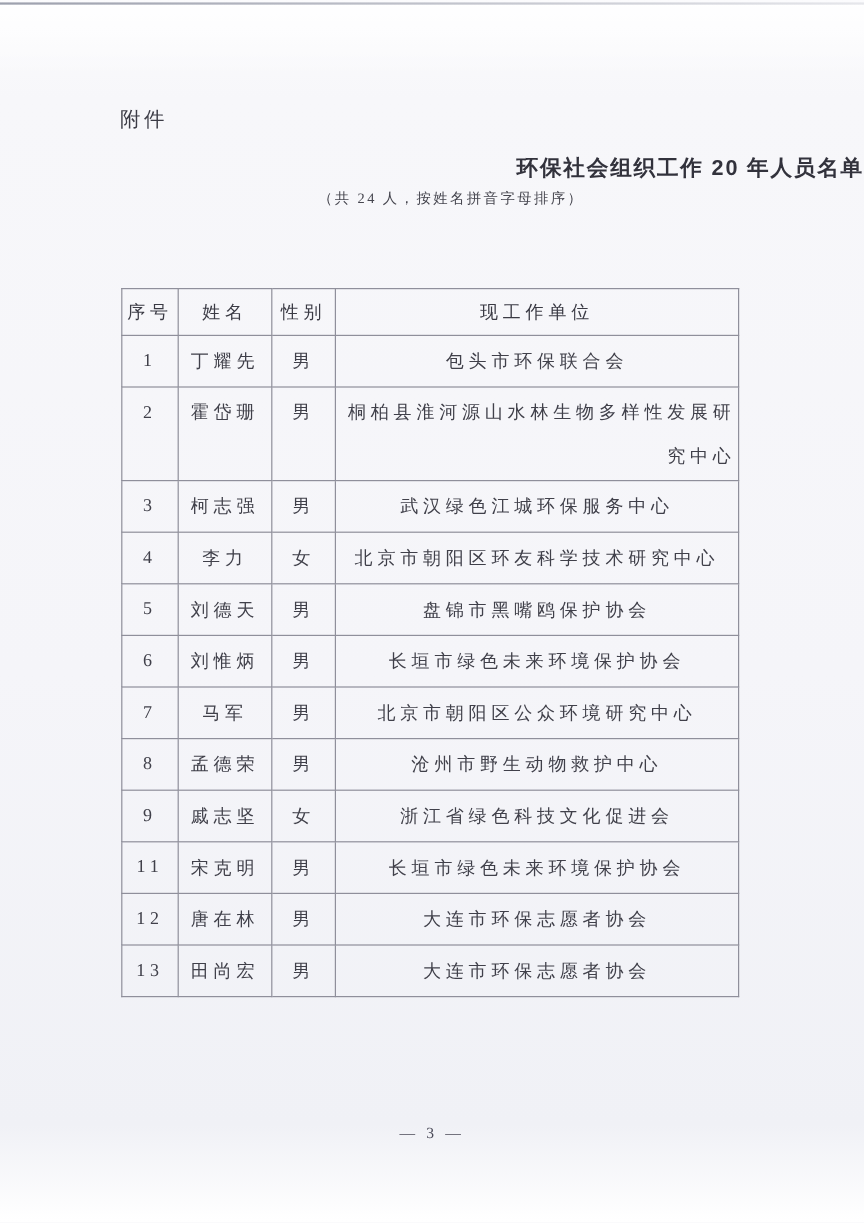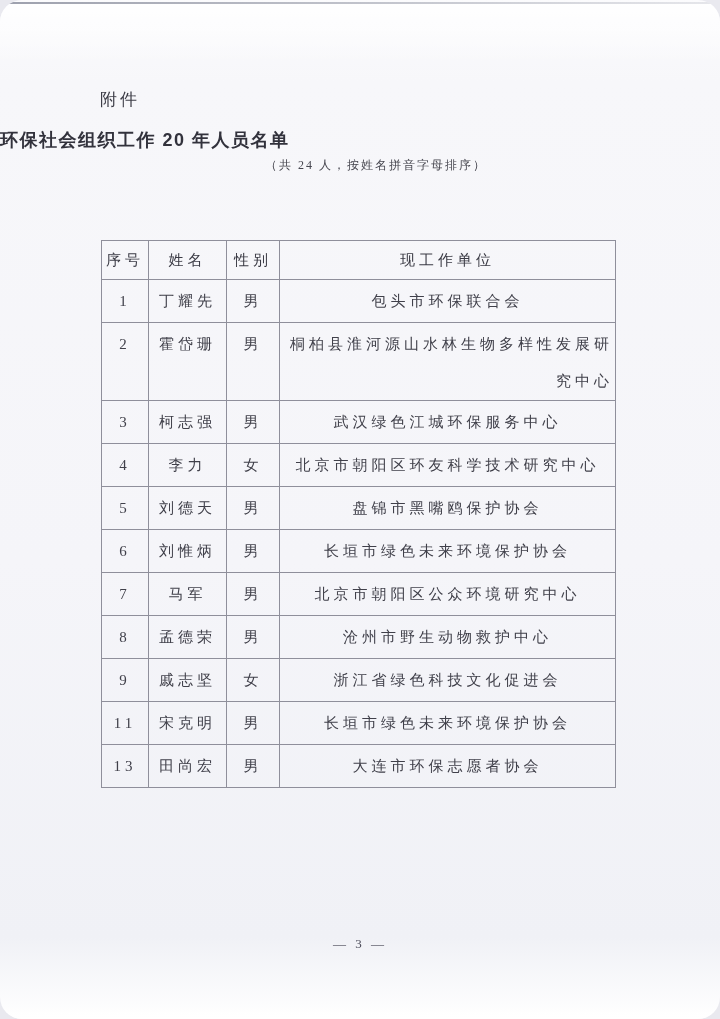--- a/index.html
+++ b/index.html
@@ -5,41 +5,40 @@
   html,body{margin:0;padding:0;background:#e9e9ef;}
   .page{
     position:relative;
     width:720px;height:1019px;
     margin:0 auto;
     overflow:hidden;
     background:
       linear-gradient(180deg, #fbfbfd 0%, #f7f7fa 8%, #f5f5f9 55%, #f0f1f6 92%, #ffffff 100%);
     font-family:"Liberation Serif","DejaVu Serif",serif;
     color:#3e3e48;
-    border-radius:22px;
   }
   .scan-top-line{
     position:absolute;top:2px;left:0;width:100%;height:2px;
     background:linear-gradient(90deg, rgba(80,86,108,0.55), rgba(80,86,108,0.30) 60%, rgba(80,86,108,0.12));
   }
   .scan-top-wash{
     position:absolute;top:4px;left:0;width:100%;height:60px;
     background:linear-gradient(180deg, rgba(255,255,255,0.9), rgba(255,255,255,0));
   }
   .scan-bottom-wash{
     position:absolute;bottom:0;left:0;width:100%;height:14px;
     background:linear-gradient(180deg, rgba(255,255,255,0), #ffffff);
   }
   .attachment-label{
     position:absolute;left:100px;top:88px;
     font-size:17px;letter-spacing:3px;color:#3c3c46;
   }
   .doc-title{
     position:absolute;left:0;top:128px;width:100%;
-    text-align:left;font-size:18px;font-weight:bold;
+    text-align:right;font-size:18px;font-weight:bold;
     letter-spacing:1.5px;color:#32323c;
     font-family:"Liberation Sans","DejaVu Sans",sans-serif;
   }
   .doc-subtitle{
     position:absolute;left:0;top:157px;width:100%;
     text-align:center;font-size:12px;letter-spacing:2px;color:#46464f;padding-left:16px;
   }
   table.roster{
     position:absolute;left:101px;top:240px;
     width:515px;
@@ -165,20 +164,26 @@
         </tr>
 
 
         <tr>
           <td class="col-no">11</td>
           <td class="col-name">宋克明</td>
           <td class="col-gender">男</td>
           <td class="col-unit">长垣市绿色未来环境保护协会</td>
         </tr>
 
+        <tr>
+          <td class="col-no">12</td>
+          <td class="col-name">唐在林</td>
+          <td class="col-gender">男</td>
+          <td class="col-unit">大连市环保志愿者协会</td>
+        </tr>
 
         <tr>
           <td class="col-no">13</td>
           <td class="col-name">田尚宏</td>
           <td class="col-gender">男</td>
           <td class="col-unit">大连市环保志愿者协会</td>
         </tr>
 
       </tbody>
   </table>

